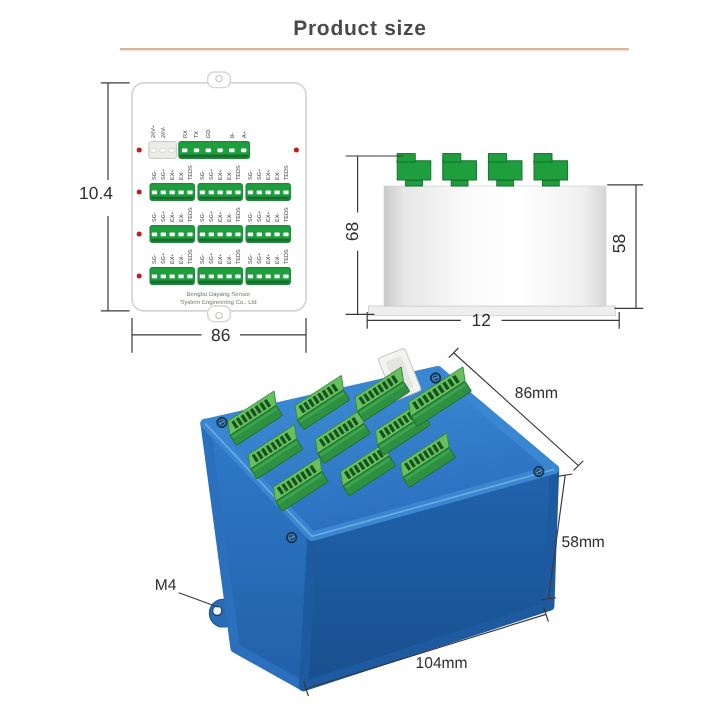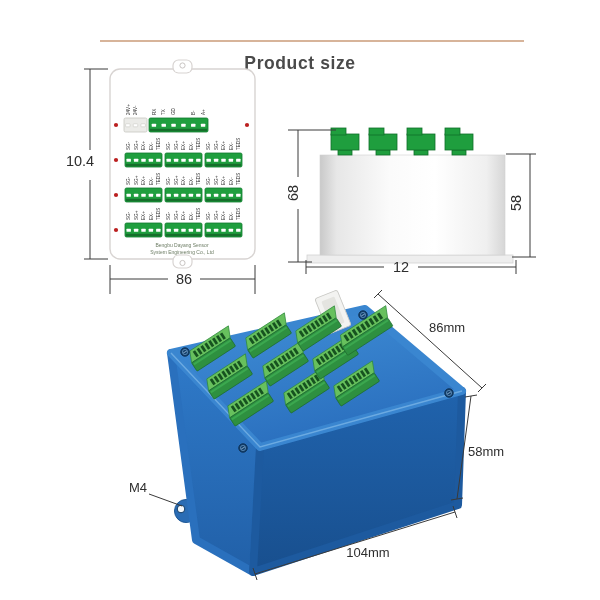--- a/index.html
+++ b/index.html
@@ -1,19 +1,19 @@
 <!DOCTYPE html>
 <html><head>
 <meta charset="utf-8">
 <style>
   html,body{margin:0;padding:0;background:#ffffff;width:600px;height:600px;overflow:hidden;
     font-family:"Liberation Sans",sans-serif;}
   .page{position:relative;width:600px;height:600px;background:#fff;}
   .title{position:absolute;top:13px;left:0;width:600px;text-align:center;
-    font-size:17.5px;font-weight:600;color:#4a4a4a;letter-spacing:.6px;margin-top:40px;}
+    font-size:17.5px;font-weight:600;color:#4a4a4a;letter-spacing:.6px;}
   .title-underline{position:absolute;top:40px;left:100px;width:424px;height:2px;background:#d7b49a;}
   svg{position:absolute;top:0;left:0;}
   svg text{font-family:"Liberation Sans",sans-serif;fill:#333;}
   .dim{font-size:14.5px;fill:#2e2e2e;}
   .dim-sm{font-size:13px;fill:#2e2e2e;}
   .company{font-size:5px;fill:#6d7d65;}
   .dimline{stroke:#3a3a3a;stroke-width:1;fill:none;}
 </style>
 </head>
 <body>

